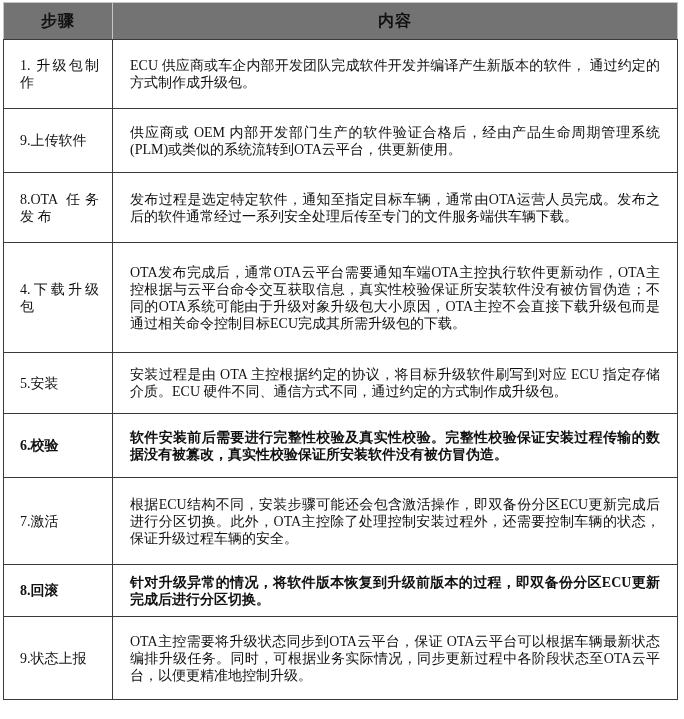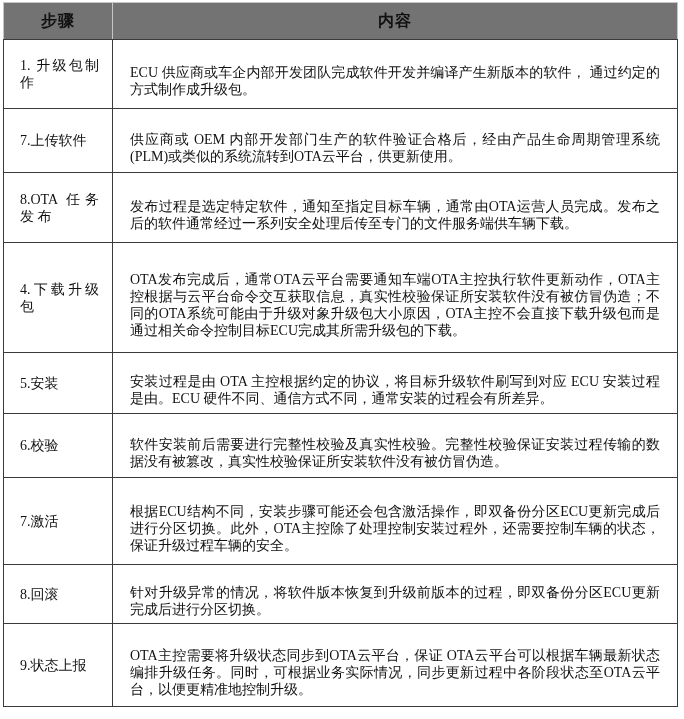--- a/index.html
+++ b/index.html
@@ -40,31 +40,31 @@
     border: 1.5px solid #3a3a3a;
     vertical-align: middle;
     font-size: 14px;
     line-height: 17px;
     text-align: justify;
   }
   td.step-cell {
     padding: 4px 13px 4px 16px;
   }
   td.content-cell {
-    padding: 19px 17px 5px 17px;
+    padding: 5px 17px 5px 17px;
   }
   
   tbody tr:nth-child(1) { height: 69px; }
   tbody tr:nth-child(2) { height: 64px; }
   tbody tr:nth-child(3) { height: 70px; }
   tbody tr:nth-child(4) { height: 110px; }
   tbody tr:nth-child(5) { height: 61px; }
-  tbody tr:nth-child(6) { height: 64px; }
+  tbody tr:nth-child(6) { height: 64px; font-weight: bold; }
   tbody tr:nth-child(7) { height: 87px; }
-  tbody tr:nth-child(8) { height: 52px; }
+  tbody tr:nth-child(8) { height: 52px; font-weight: bold; }
   tbody tr:nth-child(9) { height: 83px; }
 </style>
 </head>
 <body>
 
 <div class="doc">
   <table class="ota-table">
     <colgroup>
       <col class="c-step">
       <col class="c-content">
@@ -74,34 +74,34 @@
         <th>步骤</th>
         <th>内容</th>
       </tr>
     </thead>
     <tbody id="rows">
         <tr>
           <td class="step-cell">1. 升级包制作</td>
           <td class="content-cell">ECU 供应商或车企内部开发团队完成软件开发并编译产生新版本的软件， 通过约定的方式制作成升级包。</td>
         </tr>
         <tr>
-          <td class="step-cell">7.上传软件</td>
+          <td class="step-cell">9.上传软件</td>
           <td class="content-cell">供应商或 OEM 内部开发部门生产的软件验证合格后，经由产品生命周期管理系统(PLM)或类似的系统流转到OTA云平台，供更新使用。</td>
         </tr>
         <tr>
           <td class="step-cell">8.OTA 任务发 布</td>
           <td class="content-cell">发布过程是选定特定软件，通知至指定目标车辆，通常由OTA运营人员完成。发布之后的软件通常经过一系列安全处理后传至专门的文件服务端供车辆下载。</td>
         </tr>
         <tr>
           <td class="step-cell">4.下载升级包</td>
           <td class="content-cell">OTA发布完成后，通常OTA云平台需要通知车端OTA主控执行软件更新动作，OTA主控根据与云平台命令交互获取信息，真实性校验保证所安装软件没有被仿冒伪造；不同的OTA系统可能由于升级对象升级包大小原因，OTA主控不会直接下载升级包而是通过相关命令控制目标ECU完成其所需升级包的下载。</td>
         </tr>
         <tr>
           <td class="step-cell">5.安装</td>
-          <td class="content-cell">安装过程是由 OTA 主控根据约定的协议，将目标升级软件刷写到对应 ECU 安装过程是由。ECU 硬件不同、通信方式不同，通常安装的过程会有所差异。</td>
+          <td class="content-cell">安装过程是由 OTA 主控根据约定的协议，将目标升级软件刷写到对应 ECU 指定存储介质。ECU 硬件不同、通信方式不同，通过约定的方式制作成升级包。</td>
         </tr>
         <tr>
           <td class="step-cell">6.校验</td>
           <td class="content-cell">软件安装前后需要进行完整性校验及真实性校验。完整性校验保证安装过程传输的数据没有被篡改，真实性校验保证所安装软件没有被仿冒伪造。</td>
         </tr>
         <tr>
           <td class="step-cell">7.激活</td>
           <td class="content-cell">根据ECU结构不同，安装步骤可能还会包含激活操作，即双备份分区ECU更新完成后进行分区切换。此外，OTA主控除了处理控制安装过程外，还需要控制车辆的状态，保证升级过程车辆的安全。</td>
         </tr>
         <tr>

